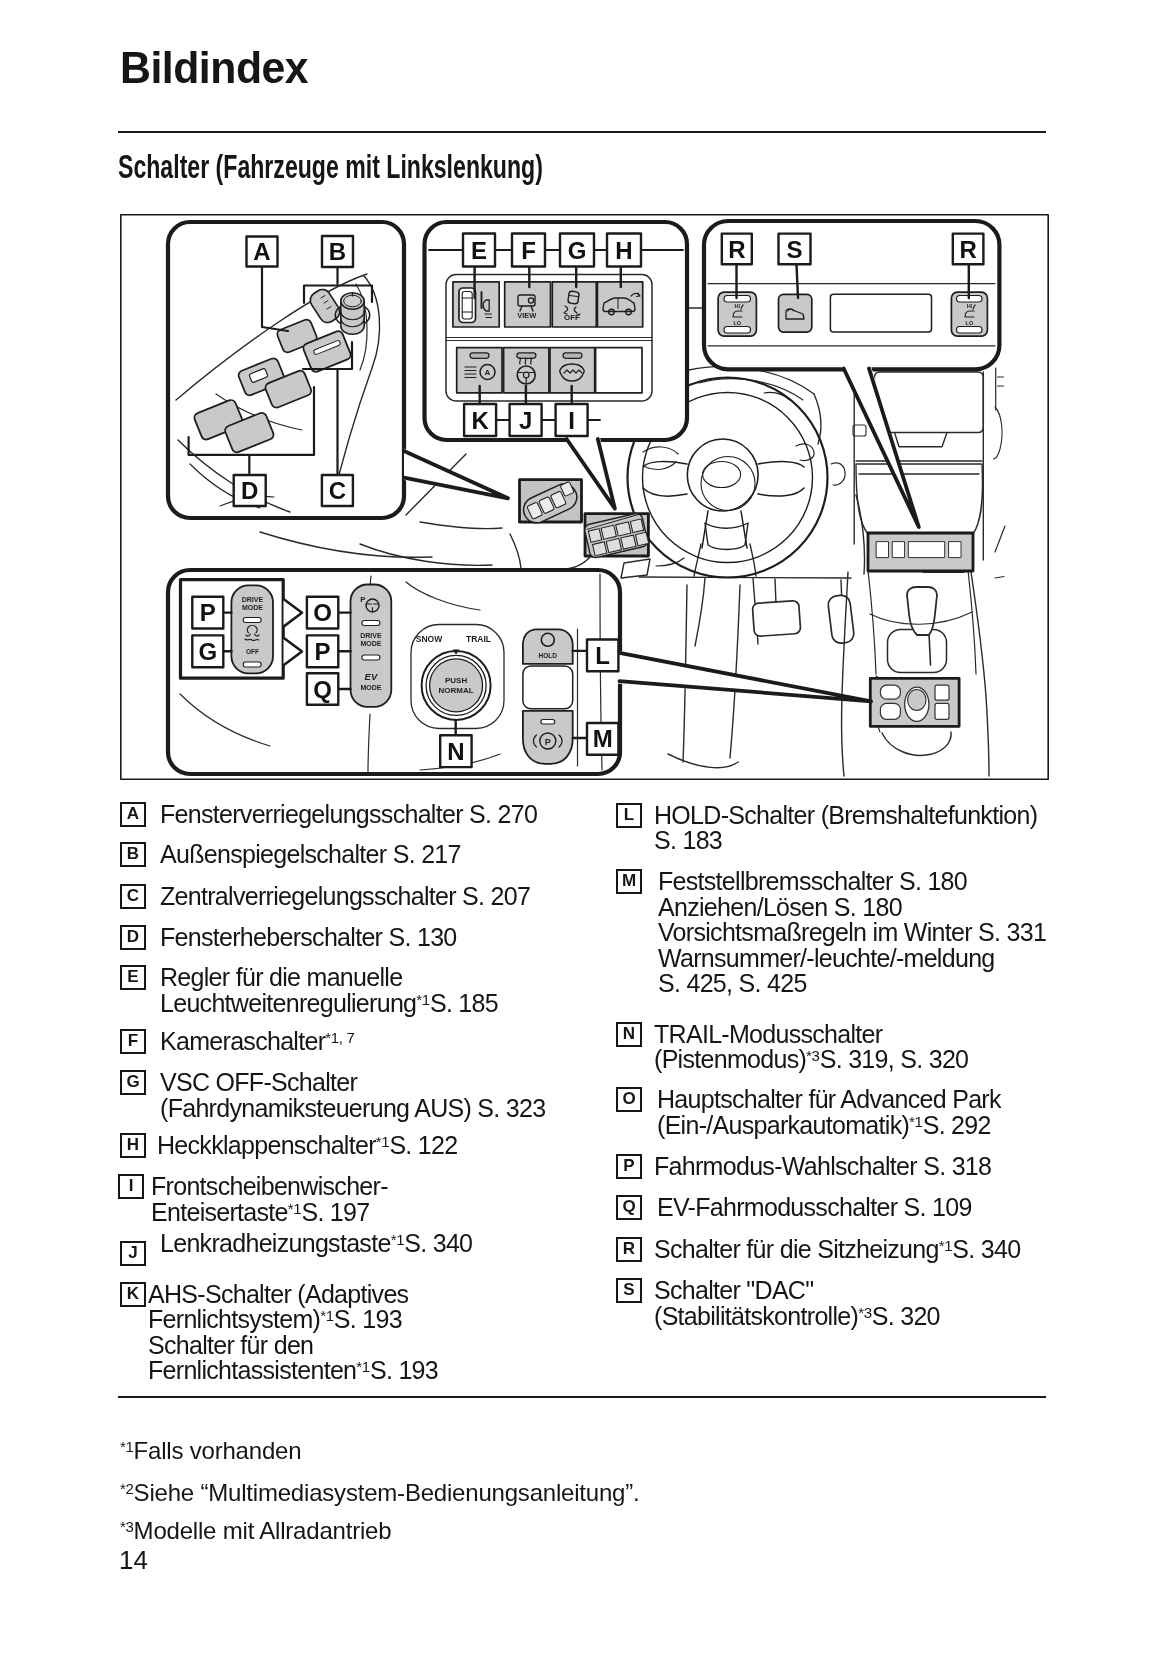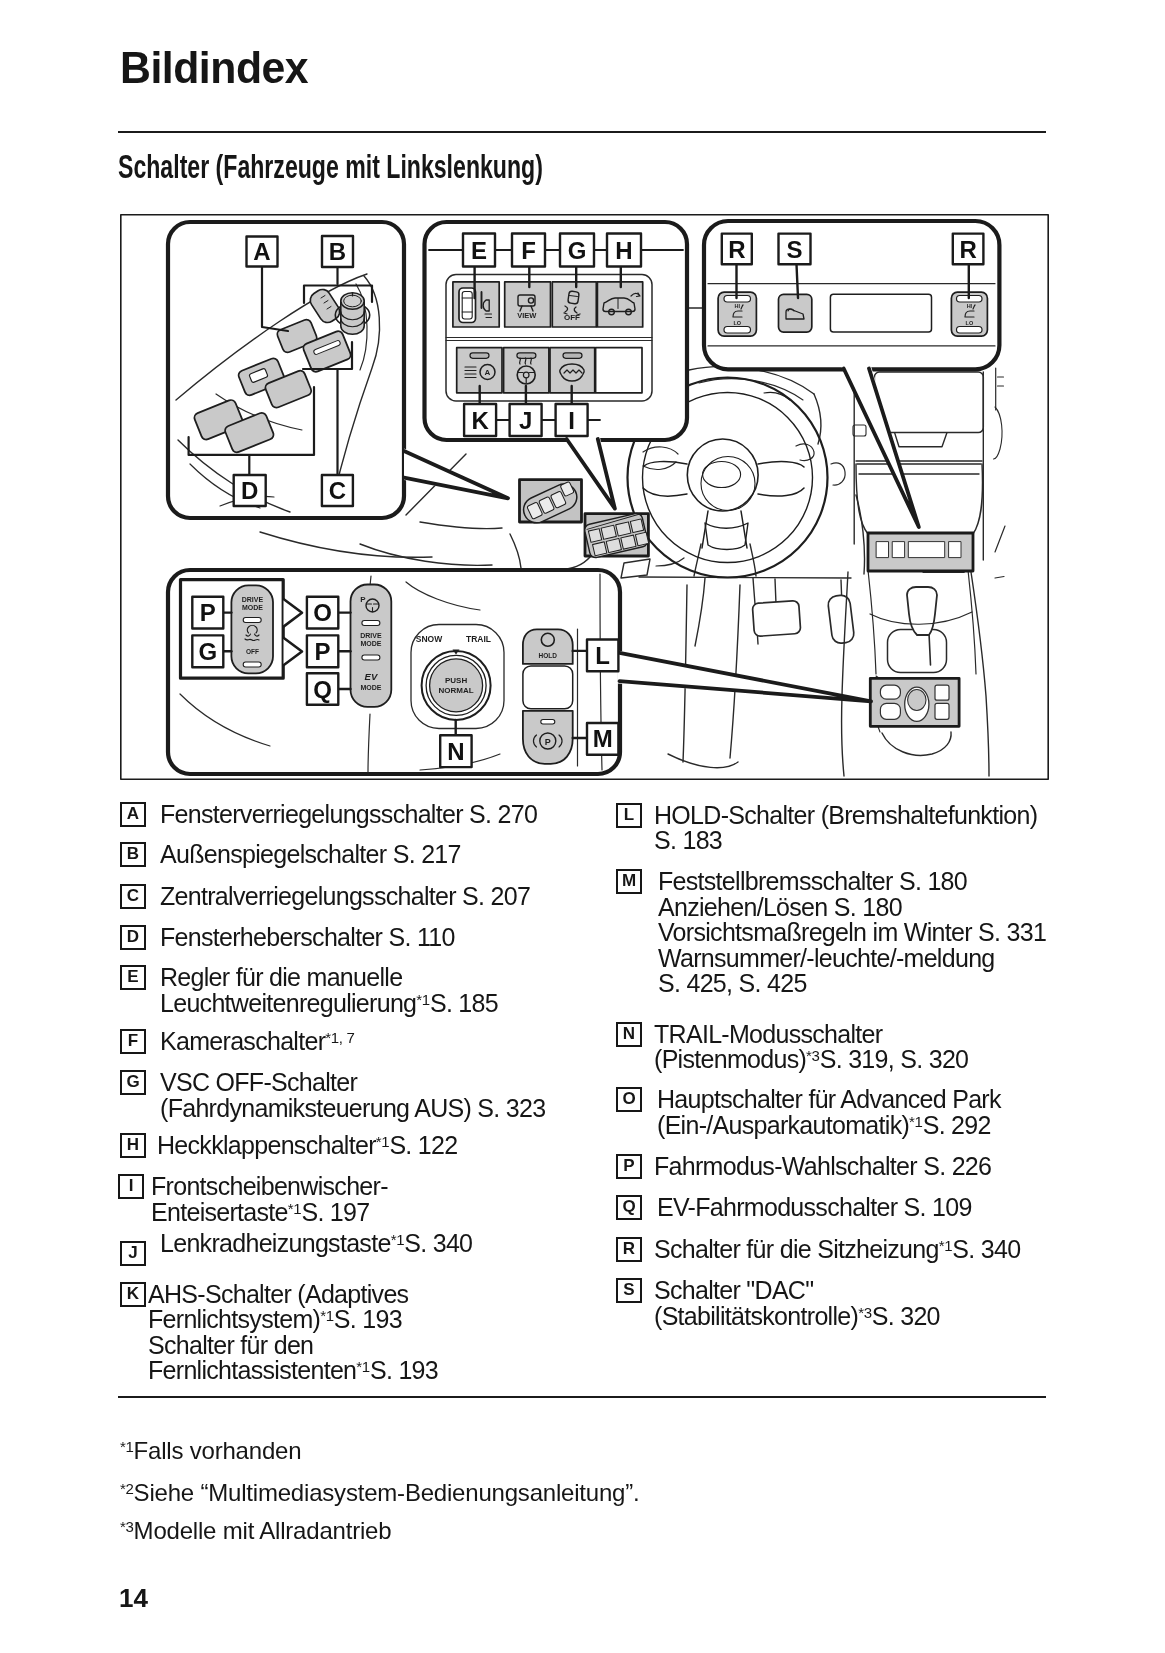--- a/index.html
+++ b/index.html
@@ -8,21 +8,21 @@
 display:inline-block;transform:scaleX(.95);transform-origin:0 0;white-space:nowrap}
 #rule1{position:absolute;left:118px;top:131px;width:928px;height:2px;background:#1b1b1b}
 #subtitle{position:absolute;left:118px;top:148px;font-size:33px;font-weight:bold;
 display:inline-block;transform:scaleX(.70);transform-origin:0 0;white-space:nowrap}
 .lb{position:absolute;width:26px;height:25px;border:2px solid #161616;box-sizing:border-box;
 font-weight:bold;font-size:17px;line-height:20px;text-align:center}
 .it{position:absolute;font-size:25px;line-height:25.5px;letter-spacing:-.7px;white-space:nowrap}
 .s{font-size:15px;line-height:0;vertical-align:7px;letter-spacing:-.3px}
 #rule2{position:absolute;left:118px;top:1396px;width:928px;height:1.6px;background:#1b1b1b}
 .fn{position:absolute;left:120px;font-size:24px;letter-spacing:-.2px;white-space:nowrap}
-#pageno{position:absolute;left:119px;top:1583px;font-size:26px;font-weight:bold}
+#pageno{position:absolute;left:119px;top:1545px;font-size:26px;font-weight:normal}
 </style></head>
 <body>
 <div id="title">Bildindex</div>
 <div id="rule1"></div>
 <div id="subtitle">Schalter (Fahrzeuge mit Linkslenkung)</div>
 
 <svg class="abs" style="left:120px;top:214px" width="929" height="566" viewBox="0 0 929 566" fill="none" stroke-linecap="round" stroke-linejoin="round">
 <rect x="0.8" y="0.8" width="927.4" height="564.4" fill="#fff" stroke="#1b1b1b" stroke-width="1.6"></rect>
 
 <g stroke="#2a2a2a" stroke-width="1.4" fill="none">
@@ -431,21 +431,21 @@
 </g>
 </svg>
 
 <div class="lb" style="left:120px;top:801.5px">A</div>
 <div class="it" style="left:160px;top:801.5px">Fensterverriegelungsschalter S. 270</div>
 <div class="lb" style="left:120px;top:842px">B</div>
 <div class="it" style="left:160px;top:842px">Außenspiegelschalter S. 217</div>
 <div class="lb" style="left:120px;top:883.7px">C</div>
 <div class="it" style="left:160px;top:883.7px">Zentralverriegelungsschalter S. 207</div>
 <div class="lb" style="left:120px;top:924.5px">D</div>
-<div class="it" style="left:160px;top:924.5px">Fensterheberschalter S. 110</div>
+<div class="it" style="left:160px;top:924.5px">Fensterheberschalter S. 130</div>
 <div class="lb" style="left:120px;top:965px">E</div>
 <div class="it" style="left:160px;top:965px">Regler für die manuelle<br>Leuchtweitenregulierung<span class="s">*1</span>S. 185</div>
 <div class="lb" style="left:120px;top:1029px">F</div>
 <div class="it" style="left:160px;top:1029px">Kameraschalter<span class="s">*1, 7</span></div>
 <div class="lb" style="left:120px;top:1070px">G</div>
 <div class="it" style="left:160px;top:1070px">VSC OFF-Schalter<br>(Fahrdynamiksteuerung AUS) S. 323</div>
 <div class="lb" style="left:120px;top:1132.7px">H</div>
 <div class="it" style="left:157px;top:1132.7px">Heckklappenschalter<span class="s">*1</span>S. 122</div>
 <div class="lb" style="left:118px;top:1174.4px">I</div>
 <div class="it" style="left:151px;top:1174.4px">Frontscheibenwischer-<br>Enteisertaste<span class="s">*1</span>S. 197</div>
@@ -456,21 +456,21 @@
 
 <div class="lb" style="left:616px;top:802.8px">L</div>
 <div class="it" style="left:654px;top:802.8px">HOLD-Schalter (Bremshaltefunktion)<br>S. 183</div>
 <div class="lb" style="left:616px;top:869.4px">M</div>
 <div class="it" style="left:658px;top:869.4px">Feststellbremsschalter S. 180<br>Anziehen/Lösen S. 180<br>Vorsichtsmaßregeln im Winter S. 331<br>Warnsummer/-leuchte/-meldung<br>S. 425, S. 425</div>
 <div class="lb" style="left:616px;top:1021.9px">N</div>
 <div class="it" style="left:654px;top:1021.9px">TRAIL-Modusschalter<br>(Pistenmodus)<span class="s">*3</span>S. 319, S. 320</div>
 <div class="lb" style="left:616px;top:1087.3px">O</div>
 <div class="it" style="left:657px;top:1087.3px">Hauptschalter für Advanced Park<br>(Ein-/Ausparkautomatik)<span class="s">*1</span>S. 292</div>
 <div class="lb" style="left:616px;top:1153.9px">P</div>
-<div class="it" style="left:654px;top:1153.9px">Fahrmodus-Wahlschalter S. 226</div>
+<div class="it" style="left:654px;top:1153.9px">Fahrmodus-Wahlschalter S. 318</div>
 <div class="lb" style="left:616px;top:1195.4px">Q</div>
 <div class="it" style="left:657px;top:1195.4px">EV-Fahrmodusschalter S. 109</div>
 <div class="lb" style="left:616px;top:1236.6px">R</div>
 <div class="it" style="left:654px;top:1236.6px">Schalter für die Sitzheizung<span class="s">*1</span>S. 340</div>
 <div class="lb" style="left:616px;top:1278.1px">S</div>
 <div class="it" style="left:654px;top:1278.1px">Schalter "DAC"<br>(Stabilitätskontrolle)<span class="s">*3</span>S. 320</div>
 
 <div id="rule2"></div>
 <div class="fn" style="top:1437px"><span class="s">*1</span>Falls vorhanden</div>
 <div class="fn" style="top:1479px"><span class="s">*2</span>Siehe “Multimediasystem-Bedienungsanleitung”.</div>

